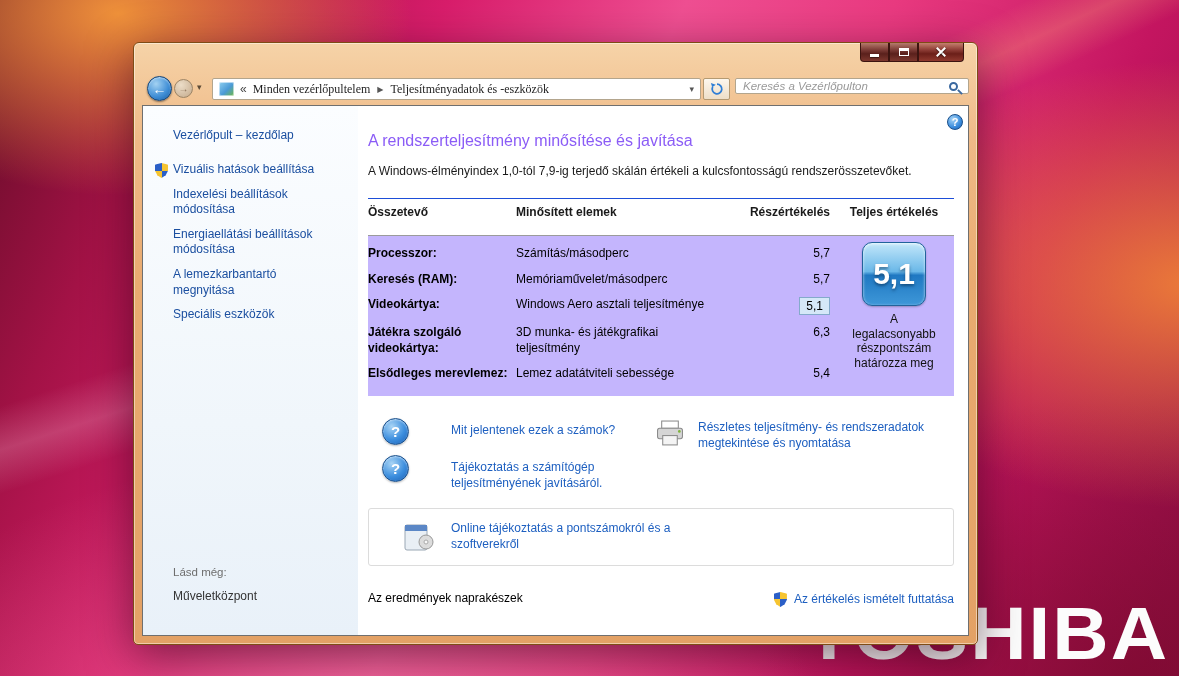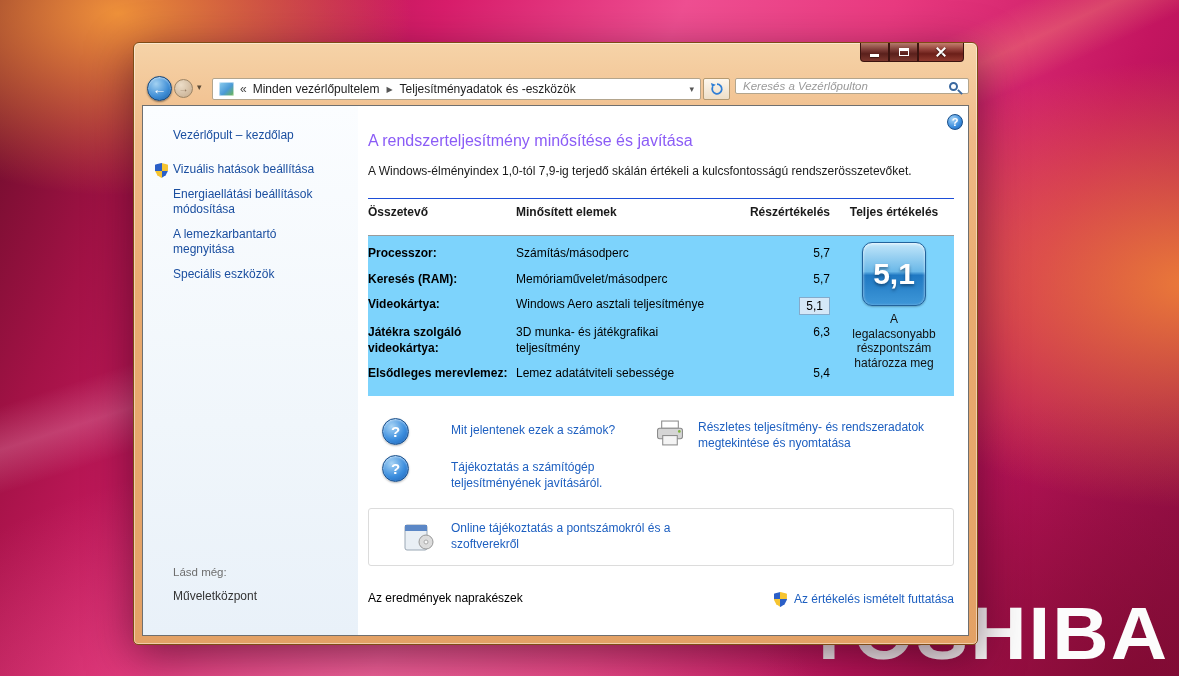--- a/index.html
+++ b/index.html
@@ -53,21 +53,21 @@
   .btn-fwd { position:absolute; left:32px; top:6px; width:19px; height:19px; border-radius:50%;
     background:radial-gradient(circle at 35% 30%,#ecddc8,#c4aa8c); border:1px solid #9b8466;
     display:flex; align-items:center; justify-content:center; color:#8a7057; font-size:10px; cursor:pointer; }
   .nav-chev { position:absolute; left:55px; top:9px; font-size:9px; color:#5c4a36; cursor:pointer; }
   .crumb-bar { position:absolute; left:70px; top:5px; width:489px; height:22px; background:#fff;
     border:1px solid #b3a58d; border-radius:2px; display:flex; align-items:center; padding:0 6px; font-size:12px; color:#1e1e1e; }
   .crumb-icon { width:15px; height:14px; border-radius:2px; margin-right:6px; flex:none;
     background:linear-gradient(135deg,#8fd0f0 0%,#4b9ad6 55%,#6fb843 100%);
     box-shadow:inset 0 0 0 1px rgba(255,255,255,.55); }
   .crumb-prefix { color:#444; margin-right:6px; }
-  .crumb { cursor:pointer; white-space:nowrap; }
+  .crumb { cursor:pointer; white-space:nowrap;font-family:Liberation Serif, serif; }
   .crumb-sep { font-size:8px; color:#555; margin:0 7px; }
   .crumb-dd { margin-left:auto; font-size:9px; color:#555; cursor:pointer; }
   .refresh { position:absolute; left:561px; top:5px; width:27px; height:22px;
     background:linear-gradient(#fdf7ed,#eedfc8); border:1px solid #b49a72; border-radius:2px;
     display:flex; align-items:center; justify-content:center; cursor:pointer; }
   .search { position:absolute; right:0; top:5px; width:234px; height:16px; background:#fff;
     border:1px solid #b3a58d; border-radius:2px; display:flex; align-items:center; }
   .search input { flex:1; border:none; outline:none; background:transparent; font-family:inherit;
     font-size:11.5px; padding:0 7px; color:#333; }
   .search input::placeholder { color:#999; font-style:italic; }
@@ -97,21 +97,21 @@
     background:radial-gradient(circle at 35% 30%,#a8d4f5,#3c8ede 58%,#1a5cb0); border:1px solid #1a4f8a;
     color:#fff; font-size:11px; font-weight:bold; display:flex; align-items:center; justify-content:center; cursor:pointer; }
   .page-title { margin-top:26px; font-size:16px; font-weight:normal; color:#8b5cf6; }
   .subtitle { margin-top:14px; font-size:12px; color:#1a1a1a; }
 
   .scores { margin-top:20px; }
   .score-header { display:grid; grid-template-columns:148px 210px 1fr 120px;
     border-top:1px solid #1d4ed8; border-bottom:1px solid #9b9b9b; padding:6px 0 16px; font-size:12px; font-weight:bold; color:#1a1a1a; }
   .hdr-sub { text-align:right; padding-right:4px; }
   .hdr-total { text-align:center; }
-  .score-body { display:flex; background:#7dd3fc; }
+  .score-body { display:flex; background:#c4b5fd; }
   .rows { flex:1; display:flex; flex-direction:column; padding:5px 0 9px; }
   .row { display:grid; grid-template-columns:148px 210px 1fr; padding:5px 0; font-size:12px; align-items:start; }
   .row .comp { font-weight:bold; padding-right:8px; line-height:1.3; }
   .row .rated { padding-right:8px; line-height:1.3; }
   .row .sub { text-align:right; padding-right:4px; }
   .val.hl { background:#d5e8f8; border:1px solid #84aacb; padding:1px 6px; display:inline-block; }
   .score-col { width:120px; flex:none; display:flex; flex-direction:column; align-items:center; padding-top:6px; }
   .base-box { width:64px; height:64px; border-radius:10px;
     background:linear-gradient(180deg,#c3e7fa 0%,#6ab8e8 46%,#1f78c2 52%,#3e97d8 100%);
     border:1px solid #22639c; display:flex; align-items:center; justify-content:center;
@@ -197,20 +197,23 @@
           <span class="shield">
               <span class="b"></span>
               <span class="y"></span>
               <span class="y"></span>
               <span class="b"></span>
             </span>
         </span>
         <span>Vizuális hatások beállítása</span>
       </div>
       <div class="side-link">
+        <span>Indexelési beállítások módosítása</span>
+      </div>
+      <div class="side-link">
         <span>Energiaellátási beállítások módosítása</span>
       </div>
       <div class="side-link">
         <span>A lemezkarbantartó megnyitása</span>
       </div>
       <div class="side-link">
         <span>Speciális eszközök</span>
       </div>
 
       <div class="see-also">

